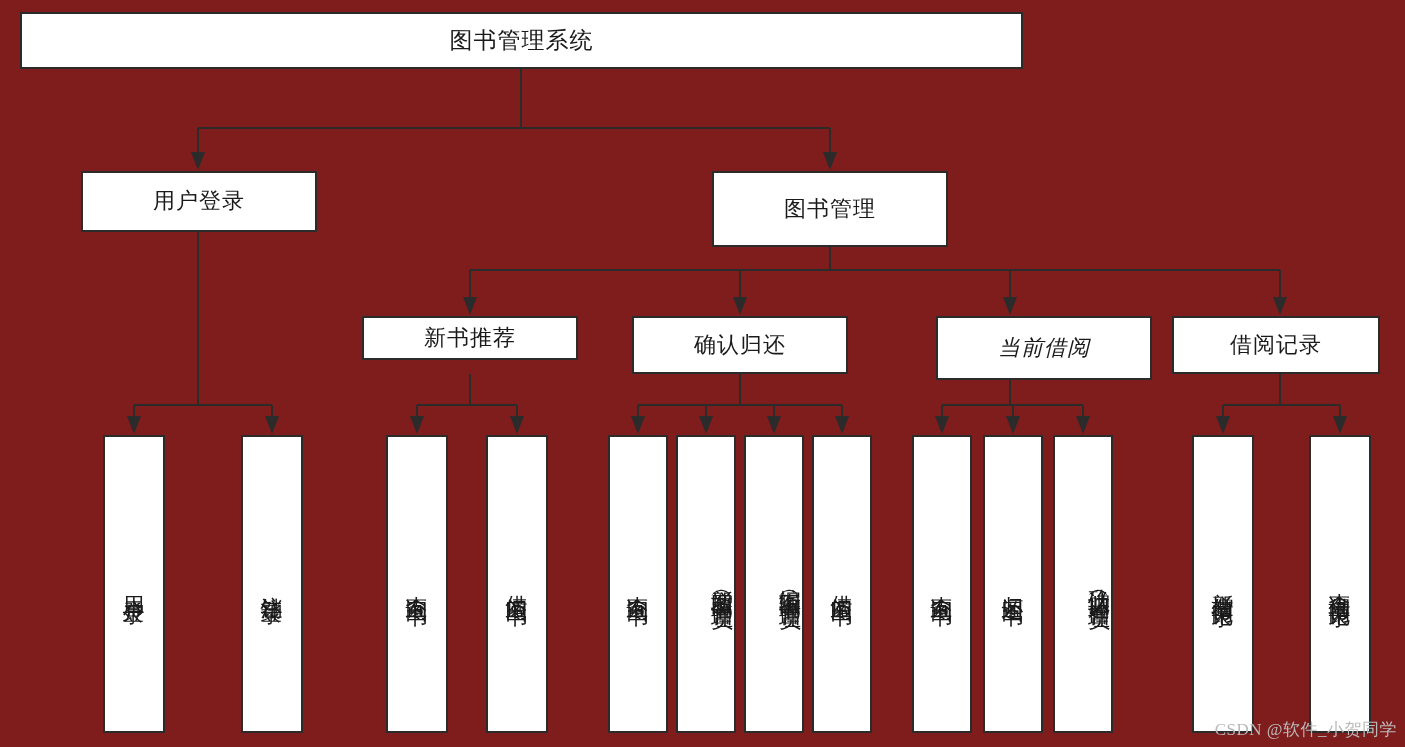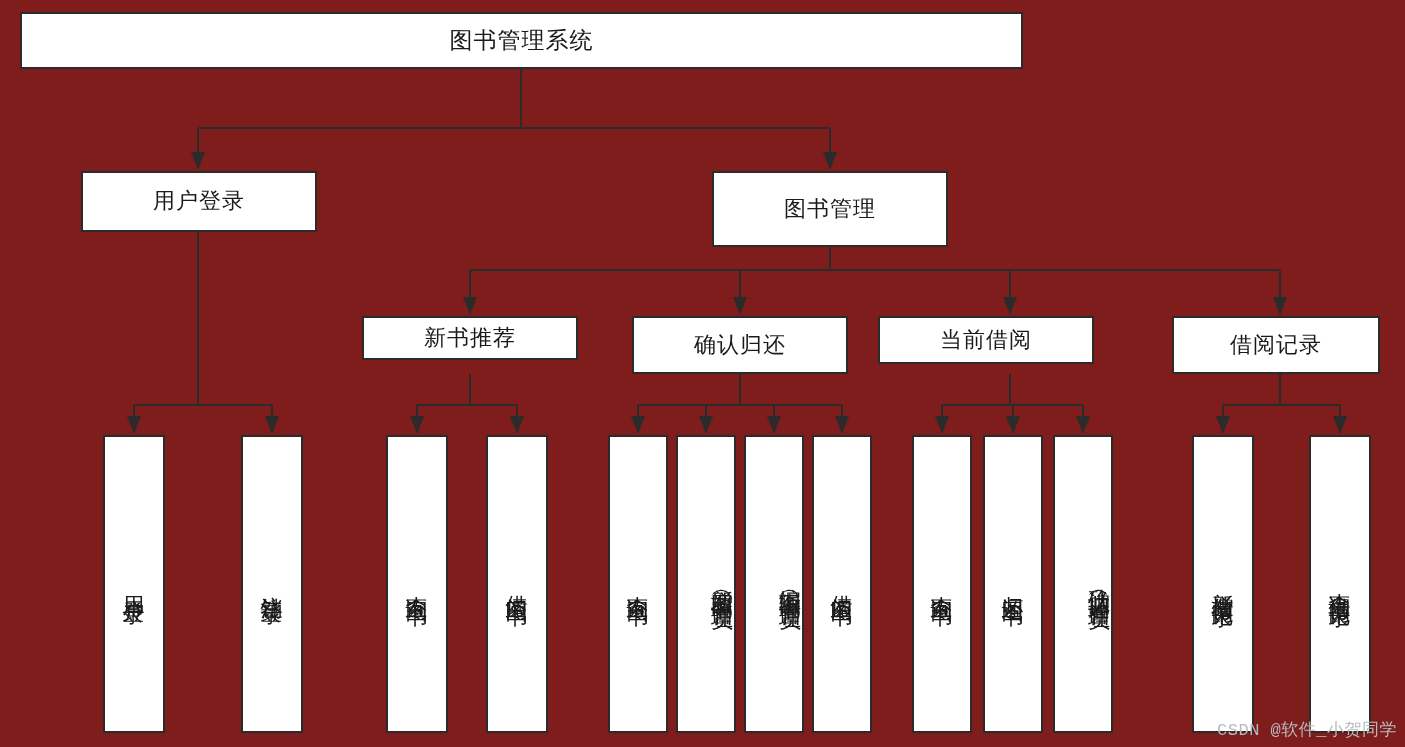--- a/index.html
+++ b/index.html
@@ -56,21 +56,21 @@
     align-items: flex-start;
   }
   .watermark {
     position: absolute;
     right: 8px;
     bottom: 6px;
     font-size: 17px;
     color: #b9b9b9;
     letter-spacing: 0.5px;
     white-space: nowrap;
-    font-family: Liberation Mono, monospace;
+    font-family: Liberation Serif, serif;
   }
 </style>
 </head>
 <body>
 
 <div id="canvas">
 
   <svg id="edges" viewBox="0 0 1405 747" xmlns="http://www.w3.org/2000/svg">
       <line x1="521" y1="69" x2="521" y2="128" stroke="#2b2b2b" stroke-width="2.5" shape-rendering="crispEdges"></line>
       <line x1="830" y1="232" x2="830" y2="270" stroke="#2b2b2b" stroke-width="2.5" shape-rendering="crispEdges"></line>
@@ -135,21 +135,21 @@
       </div>
       <div class="node node-h" style="left: 712px; top: 171px; width: 236px; height: 76px;">
         <span>图书管理</span>
       </div>
       <div class="node node-h" style="left: 362px; top: 316px; width: 216px; height: 44px;">
         <span>新书推荐</span>
       </div>
       <div class="node node-h" style="left: 632px; top: 316px; width: 216px; height: 58px;">
         <span>确认归还</span>
       </div>
-      <div class="node node-h" style="left: 878px; top: 316px; width: 216px; height: 48px;">
+      <div class="node node-h" style="left: 936px; top: 316px; width: 216px; height: 64px; font-style: italic;">
         <span>当前借阅</span>
       </div>
       <div class="node node-h" style="left: 1172px; top: 316px; width: 208px; height: 58px;">
         <span>借阅记录</span>
       </div>
       <div class="node node-v" style="left: 103px; top: 435px; width: 62px; height: 298px;">
         <span>用户登录</span>
       </div>
       <div class="node node-v" style="left: 241px; top: 435px; width: 62px; height: 298px;">
         <span>注销登录</span>

